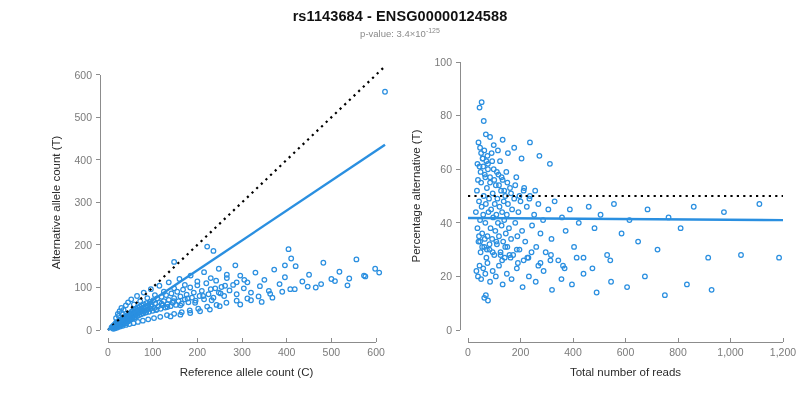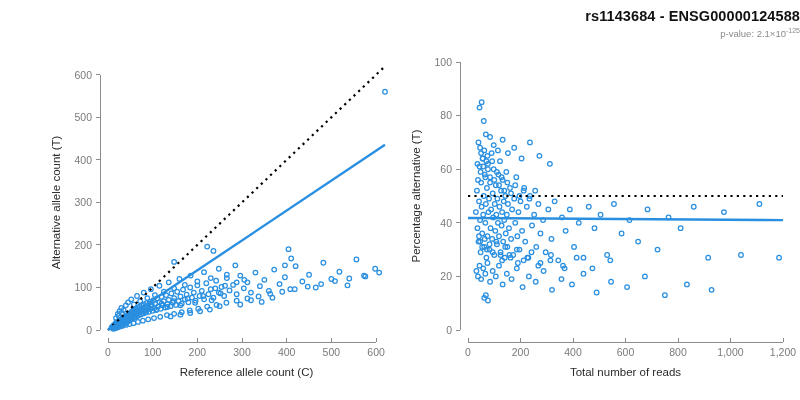--- a/index.html
+++ b/index.html
@@ -17,21 +17,21 @@
   #figure {
     position: relative;
     width: 800px;
     height: 400px;
   }
   .title-block {
     position: absolute;
     top: 0;
     left: 0;
     width: 800px;
-    text-align: right;
+    text-align: center;
   }
   .fig-title {
     font-size: 14.5px;
     font-weight: bold;
     color: #111111;
     margin-top: 8px;
     letter-spacing: 0.1px;
   }
   .fig-subtitle {
     font-size: 9.5px;
@@ -78,21 +78,21 @@
     stroke-linecap: butt;
   }
 </style>
 </head>
 <body>
 
 <div id="figure">
 
   <div class="title-block">
     <div class="fig-title">rs1143684 - ENSG00000124588</div>
-    <div class="fig-subtitle"><span>p-value: 2.1×10</span><sup>-125</sup></div>
+    <div class="fig-subtitle"><span>p-value: 3.4×10</span><sup>-125</sup></div>
   </div>
 
   <svg id="plot-svg" width="800" height="400">
       <g>
         <path d="M 100 74.76190476190479 L 100 330" class="axis-line"></path>
         <path d="M 108 342 L 376.06451612903226 342" class="axis-line"></path>
         <path d="M 96 330 L 100 330" class="axis-line"></path>
         <text x="92" y="333.8" text-anchor="end" class="tick-label">0</text>
         <path d="M 96 287.46031746031747 L 100 287.46031746031747" class="axis-line"></path>
         <text x="92" y="291.2603174603175" text-anchor="end" class="tick-label">100</text>

